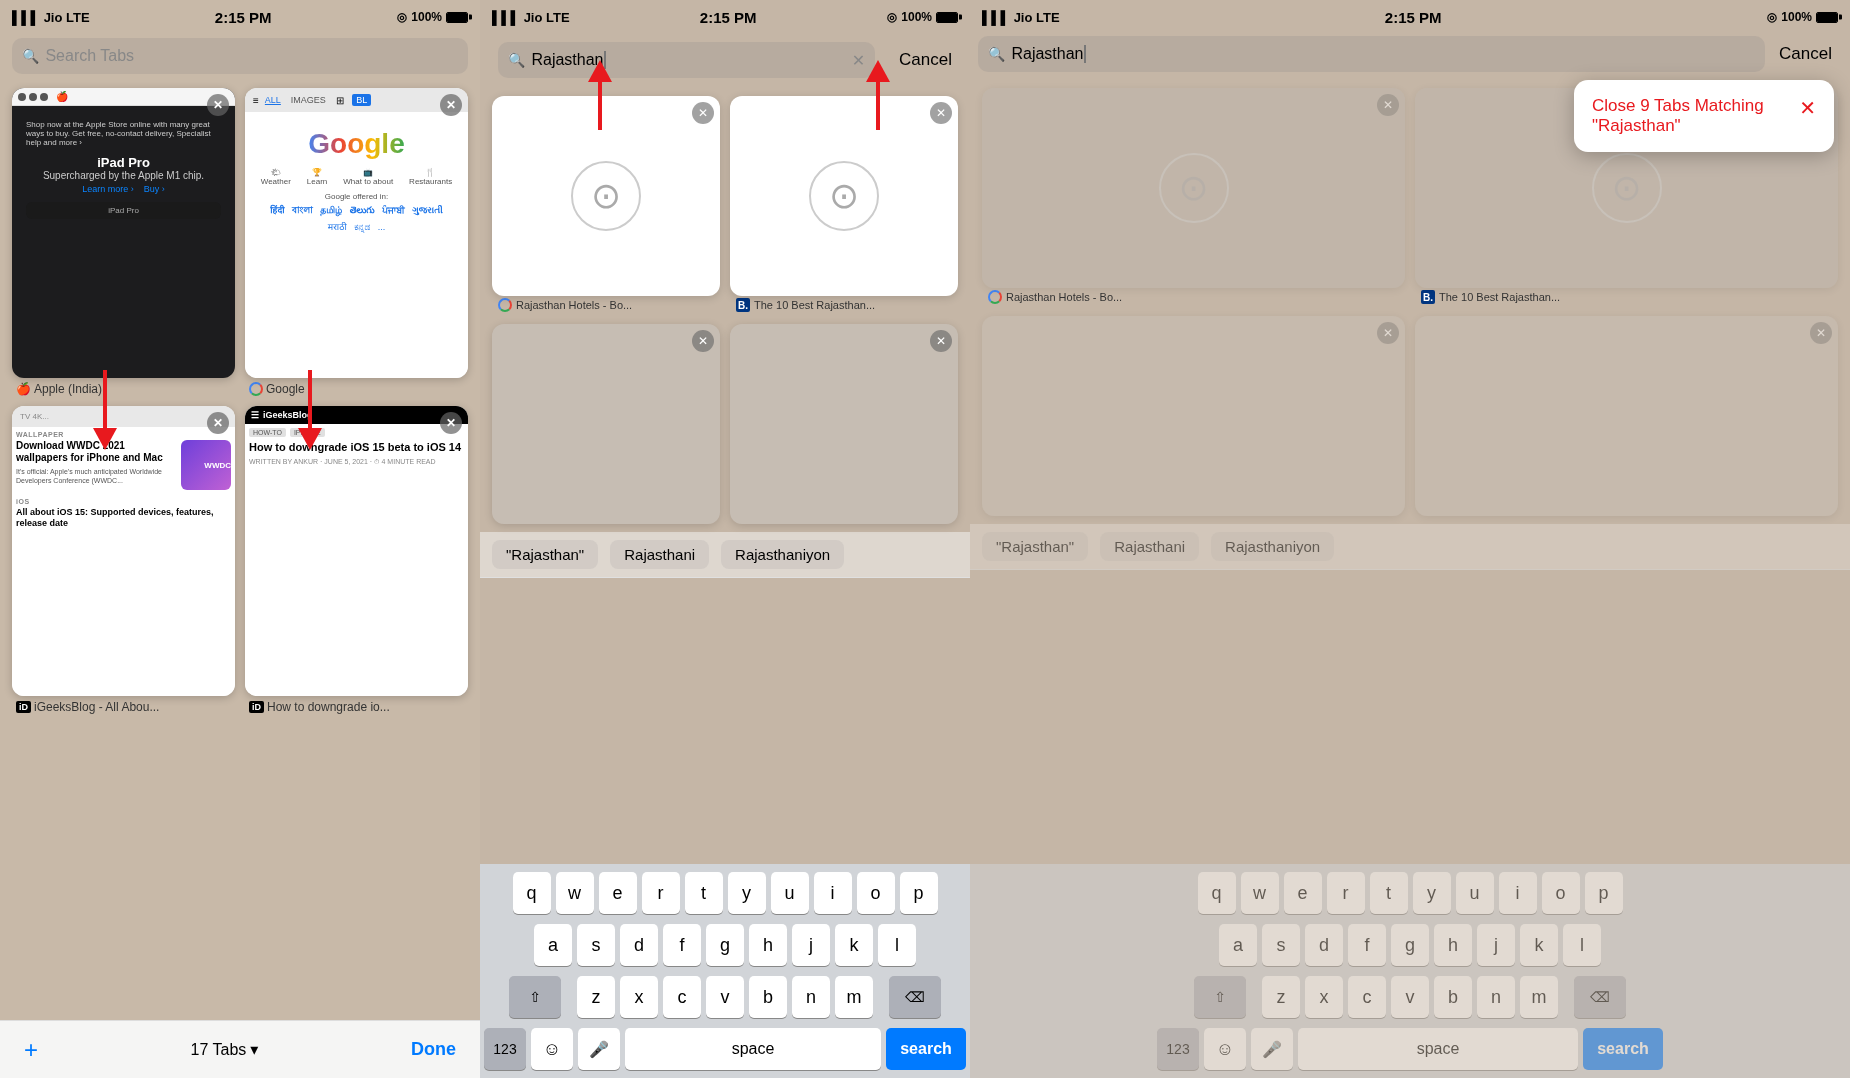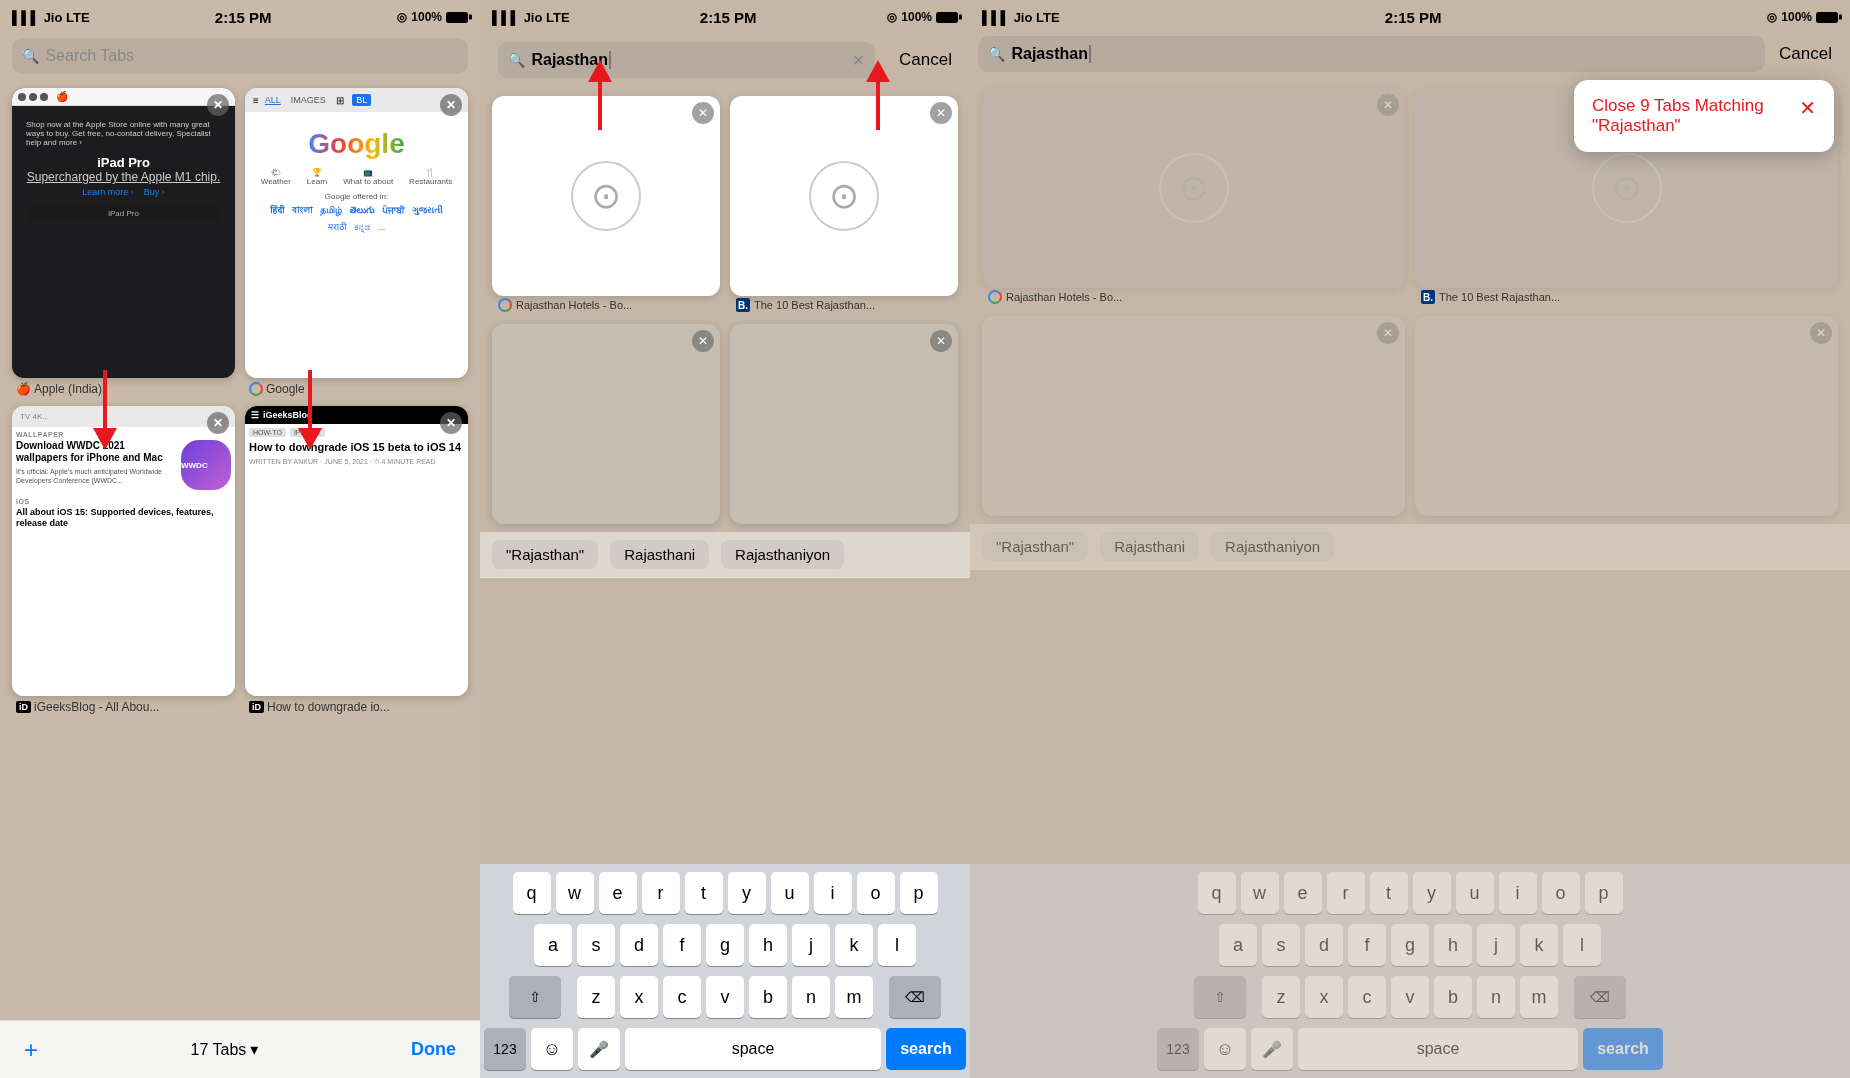--- a/index.html
+++ b/index.html
@@ -155,21 +155,21 @@
     .search-bar-active {
       display: flex;
       align-items: center;
       margin: 6px 10px;
       background: rgba(120,120,128,0.18);
       border-radius: 10px;
       padding: 7px 10px;
       height: 36px;
       flex: 1;
     }
-    .search-input-text { color: #000; font-size: 16px; font-weight: bold; }
+    .search-input-text { color: #000; font-size: 16px; }
     .search-cancel {
       color: #000; font-size: 17px; font-weight: 400;
       padding: 0 10px;
       white-space: nowrap;
     }
     .search-clear {
       color: #888; margin-left: auto; font-size: 16px;
     }
 
     
@@ -418,21 +418,21 @@
             <span style="width:8px;height:8px;border-radius:50%;background:#555;display:inline-block"></span>
             <span style="width:8px;height:8px;border-radius:50%;background:#555;display:inline-block"></span>
             <span style="width:8px;height:8px;border-radius:50%;background:#555;display:inline-block"></span>
           </span>
           <span style="font-size:10px;">🍎</span>
         </div>
         <div class="tab-content tab-content-dark">
           <div style="font-size:8px;color:#ccc;margin-bottom:4px;">Shop now at the Apple Store online with many great ways to buy. Get free, no-contact delivery, Specialist help and more ›</div>
           <div style="text-align:center;margin:8px 0">
             <div style="color:#fff;font-size:13px;font-weight:600;">iPad Pro</div>
-            <div style="color:#ccc;font-size:12px;text-decoration:underline;">Supercharged by the Apple M1 chip.</div>
+            <div style="color:#ccc;font-size:10px;">Supercharged by the Apple M1 chip.</div>
             <div style="color:#0a84ff;font-size:9px;margin-top:3px;">Learn more › &nbsp;&nbsp; Buy ›</div>
           </div>
           <div style="background:#1a1a1a;border-radius:6px;padding:4px;margin-top:4px;">
             <div style="text-align:center;color:#aaa;font-size:8px;font-weight:500;">iPad Pro</div>
           </div>
         </div>
       </div>
       <div class="tab-label">
         <span>🍎</span>
         <span>Apple (India)</span>
@@ -487,21 +487,21 @@
         <div class="tab-header">
           <span style="font-size:8px;color:#888;">TV 4K...</span>
         </div>
         <div class="igeeks-content">
           <div style="font-size:7px;color:#888;font-weight:600;letter-spacing:0.5px;margin-bottom:2px;">WALLPAPER</div>
           <div style="display:flex;gap:4px;align-items:flex-start;">
             <div style="flex:1">
               <div style="font-size:10px;font-weight:600;line-height:1.2;margin-bottom:3px;">Download WWDC 2021 wallpapers for iPhone and Mac</div>
               <div style="font-size:7px;color:#555;line-height:1.3;">It's official: Apple's much anticipated Worldwide Developers Conference (WWDC...</div>
             </div>
-            <div style="width:50px;height:50px;background:linear-gradient(135deg,#6e3fda,#c061d4);border-radius:18px;overflow:hidden;display:flex;align-items:center;justify-content:flex-start;flex-shrink:0;">
+            <div style="width:50px;height:50px;background:linear-gradient(135deg,#6e3fda,#c061d4);border-radius:6px;overflow:hidden;display:flex;align-items:center;justify-content:flex-end;flex-shrink:0;">
               <span style="color:#fff;font-size:8px;font-weight:700;">WWDC</span>
             </div>
           </div>
           <div style="margin-top:8px;font-size:7px;color:#888;font-weight:600;letter-spacing:0.5px;">iOS</div>
           <div style="font-size:9px;font-weight:600;line-height:1.2;margin-top:2px;">All about iOS 15: Supported devices, features, release date</div>
         </div>
       </div>
       <div class="tab-label">
         <span style="font-size:9px;font-weight:700;color:#fff;background:#000;padding:1px 3px;border-radius:2px;">iD</span>
         <span>iGeeksBlog - All Abou...</span>

